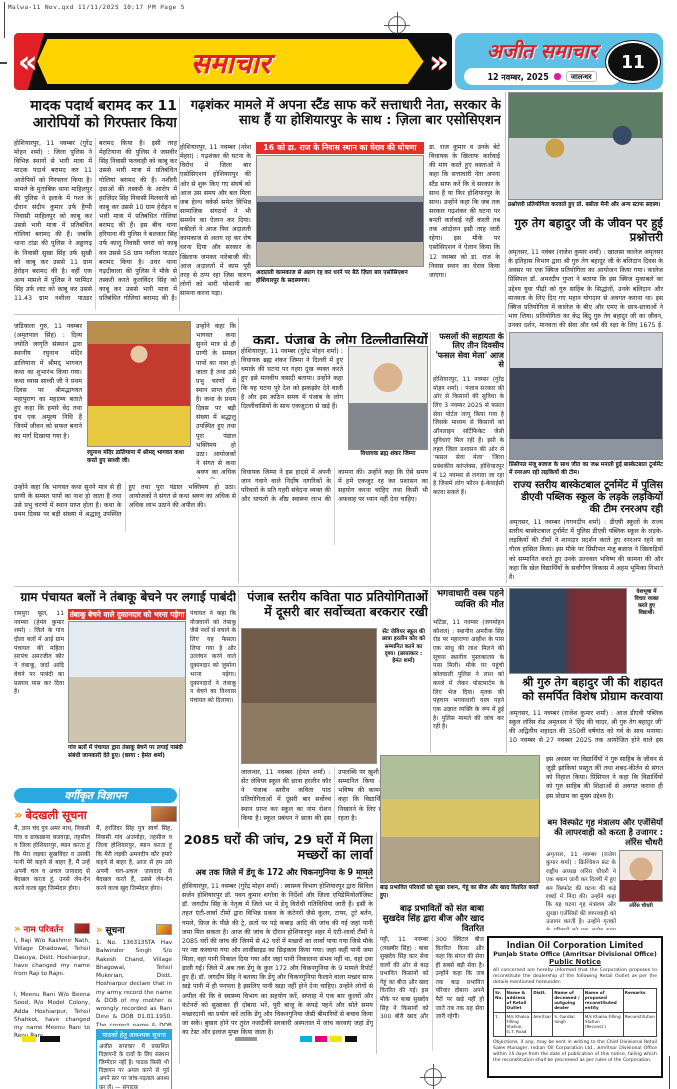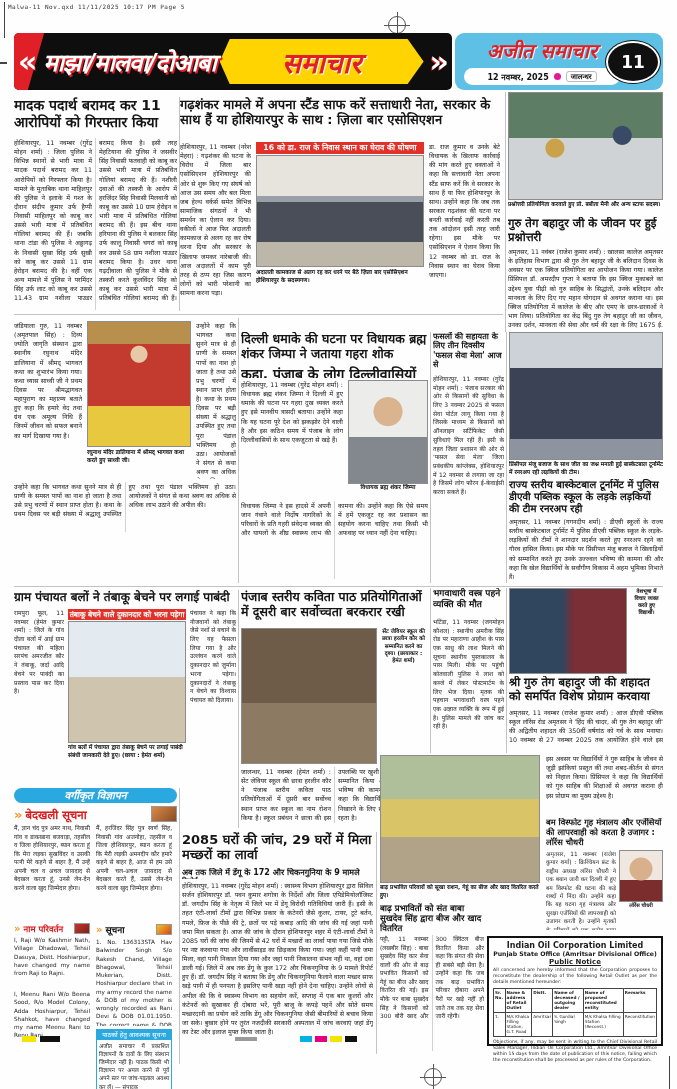--- a/index.html
+++ b/index.html
@@ -1,19 +1,19 @@
 <!DOCTYPE html>
 <html><head>
 <meta charset="utf-8">
 <style>
   html,body{margin:0;padding:0;background:#e9e9e9;}
   #page{position:relative;width:677px;height:1089px;background:#fefefe;overflow:hidden;
         font-family:"DejaVu Sans","Liberation Sans",sans-serif;color:#1c1c1c;}
   .abs{position:absolute;}
-  .hl{font-weight:700;color:#151515;text-align:left;line-height:1.18;overflow:hidden;}
+  .hl{font-weight:700;color:#151515;text-align:right;line-height:1.18;overflow:hidden;}
   .body-txt{font-size:6.3px;line-height:1.45;text-align:justify;color:#222;overflow:hidden;}
   .c2col{column-count:2;column-gap:7px;column-rule:1px solid #d2d2d2;}
   .cap{font-size:5.8px;font-weight:700;line-height:1.3;color:#111;overflow:hidden;}
   .photo{border:1px solid #8d8d8d;box-sizing:border-box;}
   .banner{background:#e23128;color:#fff;font-weight:700;text-align:center;overflow:hidden;}
   .vrule{position:absolute;width:1px;background:#c3c3c3;}
   .hrule{position:absolute;height:1px;background:#c3c3c3;}
   
   .mast-left{position:absolute;left:14px;top:33px;width:438px;height:57px;background:#0e0e0e;
              border-radius:5px;display:flex;align-items:center;overflow:hidden;}
@@ -84,21 +84,20 @@
 <div id="page">
 
   <div class="print-line">Malwa-11 Nov.qxd  11/11/2025  10:17 PM  Page 5</div>
   <div class="mark" style="left:4px;top:2px;width:1px;height:36px;background:#444;"></div>
   <div class="mark" style="left:0;top:62px;width:7px;height:2px;background:#444;"></div>
   <div class="regmark" style="left:388px;top:16px;"></div>
 
   <div class="mast-left">
     <div class="mast-red"></div>
     <span class="mast-chev l">«</span>
-    <span class="mast-title">माझा/मालवा/दोआबा</span>
     <div class="mast-arrow">
       <span class="mast-word">समाचार</span>
     </div>
     <span class="mast-chev r">»</span>
   </div>
   <div class="mast-right">
     <div class="ajit">अजीत समाचार</div>
     <div class="date-strip">
       <span class="date-txt">12 नवम्बर, 2025</span>
       <span class="mag-dot"></span>
@@ -142,21 +141,20 @@
         <div class="photo ph-sadhvi" style="width:104px;height:126px;"></div>
         <div class="cap" style="height:28px;margin-top:2px;">रघुनाथ मंदिर डालियाना में श्रीमद् भागवत कथा करते हुए साध्वी जी।</div>
       </div>
       <div class="body-txt" style="width:40px;height:158px;">उन्होंने कहा कि भागवत कथा सुनने मात्र से ही प्राणी के समस्त पापों का नाश हो जाता है तथा उसे प्रभु चरणों में स्थान प्राप्त होता है। कथा के प्रथम दिवस पर बड़ी संख्या में श्रद्धालु उपस्थित हुए तथा पूरा पंडाल भक्तिमय हो उठा। आयोजकों ने संगत से कथा श्रवण का अधिक से अधिक लाभ उठाने की अपील की।</div>
     </div>
     <div class="body-txt c2col" style="height:50px;margin-top:3px;">उन्होंने कहा कि भागवत कथा सुनने मात्र से ही प्राणी के समस्त पापों का नाश हो जाता है तथा उसे प्रभु चरणों में स्थान प्राप्त होता है। कथा के प्रथम दिवस पर बड़ी संख्या में श्रद्धालु उपस्थित हुए तथा पूरा पंडाल भक्तिमय हो उठा। आयोजकों ने संगत से कथा श्रवण का अधिक से अधिक लाभ उठाने की अपील की।</div>
   </div>
   <div class="vrule" style="left:238px;top:318px;height:265px;"></div>
 
   <div class="abs" style="left:241px;top:332px;width:187px;height:251px;">
-    <div class="hl" style="font-size:12.5px;height:34px;">दिल्ली धमाके की घटना पर विधायक ब्रह्म शंकर जिम्पा ने जताया गहरा शोक</div>
     <div class="hl" style="font-size:14px;height:12px;">कहा, पंजाब के लोग दिल्लीवासियों के साथ खड़े हैं</div>
     <div style="display:flex;gap:5px;margin-top:2px;">
       <div class="body-txt" style="flex:1;height:118px;">होशियारपुर, 11 नवम्बर (गुरेंद्र मोहन शर्मा) : विधायक ब्रह्म शंकर जिम्पा ने दिल्ली में हुए धमाके की घटना पर गहरा दुख व्यक्त करते हुए इसे मानवीय त्रासदी बताया। उन्होंने कहा कि यह घटना पूरे देश को झकझोर देने वाली है और इस कठिन समय में पंजाब के लोग दिल्लीवासियों के साथ एकजुटता से खड़े हैं।</div>
       <div style="width:80px;">
         <div class="photo ph-jimpa" style="width:80px;height:104px;"></div>
         <div class="cap" style="height:9px;text-align:center;">विधायक ब्रह्म शंकर जिम्पा</div>
       </div>
     </div>
     <div class="body-txt c2col" style="height:78px;margin-top:3px;">विधायक जिम्पा ने इस हादसे में अपनी जान गंवाने वाले निर्दोष नागरिकों के परिवारों के प्रति गहरी संवेदना व्यक्त की और घायलों के शीघ्र स्वास्थ्य लाभ की कामना की। उन्होंने कहा कि ऐसे समय में हमें एकजुट रह कर प्रशासन का सहयोग करना चाहिए तथा किसी भी अफवाह पर ध्यान नहीं देना चाहिए।</div>
   </div>
@@ -272,21 +270,21 @@
     <div class="hl" style="font-size:8.3px;height:30px;">बम विस्फोट गृह मंत्रालय और एजेंसियों की लापरवाही को करता है उजागर : लॉरेंस चौधरी</div>
     <div style="overflow:hidden;height:80px;margin-top:2px;">
       <div style="float:right;width:44px;margin:0 0 2px 3px;">
         <div class="photo ph-laurence" style="width:44px;height:52px;"></div>
         <div class="cap" style="font-size:5.2px;text-align:center;">लॉरेंस चौधरी</div>
       </div>
       <div class="body-txt" style="font-size:5.8px;">अमृतसर, 11 नवम्बर (राजेश कुमार शर्मा) : क्रिश्चियन फ्रंट के राष्ट्रीय अध्यक्ष लॉरेंस चौधरी ने एक बयान जारी कर दिल्ली में हुए बम विस्फोट की घटना की कड़े शब्दों में निंदा की। उन्होंने कहा कि यह घटना गृह मंत्रालय और सुरक्षा एजेंसियों की लापरवाही को उजागर करती है। उन्होंने मृतकों के परिवारों को एक करोड़ रुपए और घायलों को 25 लाख रुपए का मुआवजा देने की मांग की।</div>
     </div>
   </div>
 
-  <div class="abs pn-box" style="left:487px;top:936px;width:176px;height:110px;">
+  <div class="abs pn-box" style="left:487px;top:936px;width:176px;height:142px;">
     <div class="pn-t1">Indian Oil Corporation Limited</div>
     <div class="pn-t2">Punjab State Office (Amritsar Divisional Office)</div>
     <div class="pn-t3">Public Notice</div>
     <div class="pn-small">All concerned are hereby informed that the Corporation proposes to reconstitute the dealership of the following Retail Outlet as per the details mentioned hereunder:</div>
     <table class="pn-table">
       <thead>
         <tr>
           <th>Sr. No.</th>
           <th>Name &amp; address of Retail Outlet</th>
           <th>Distt.</th>

